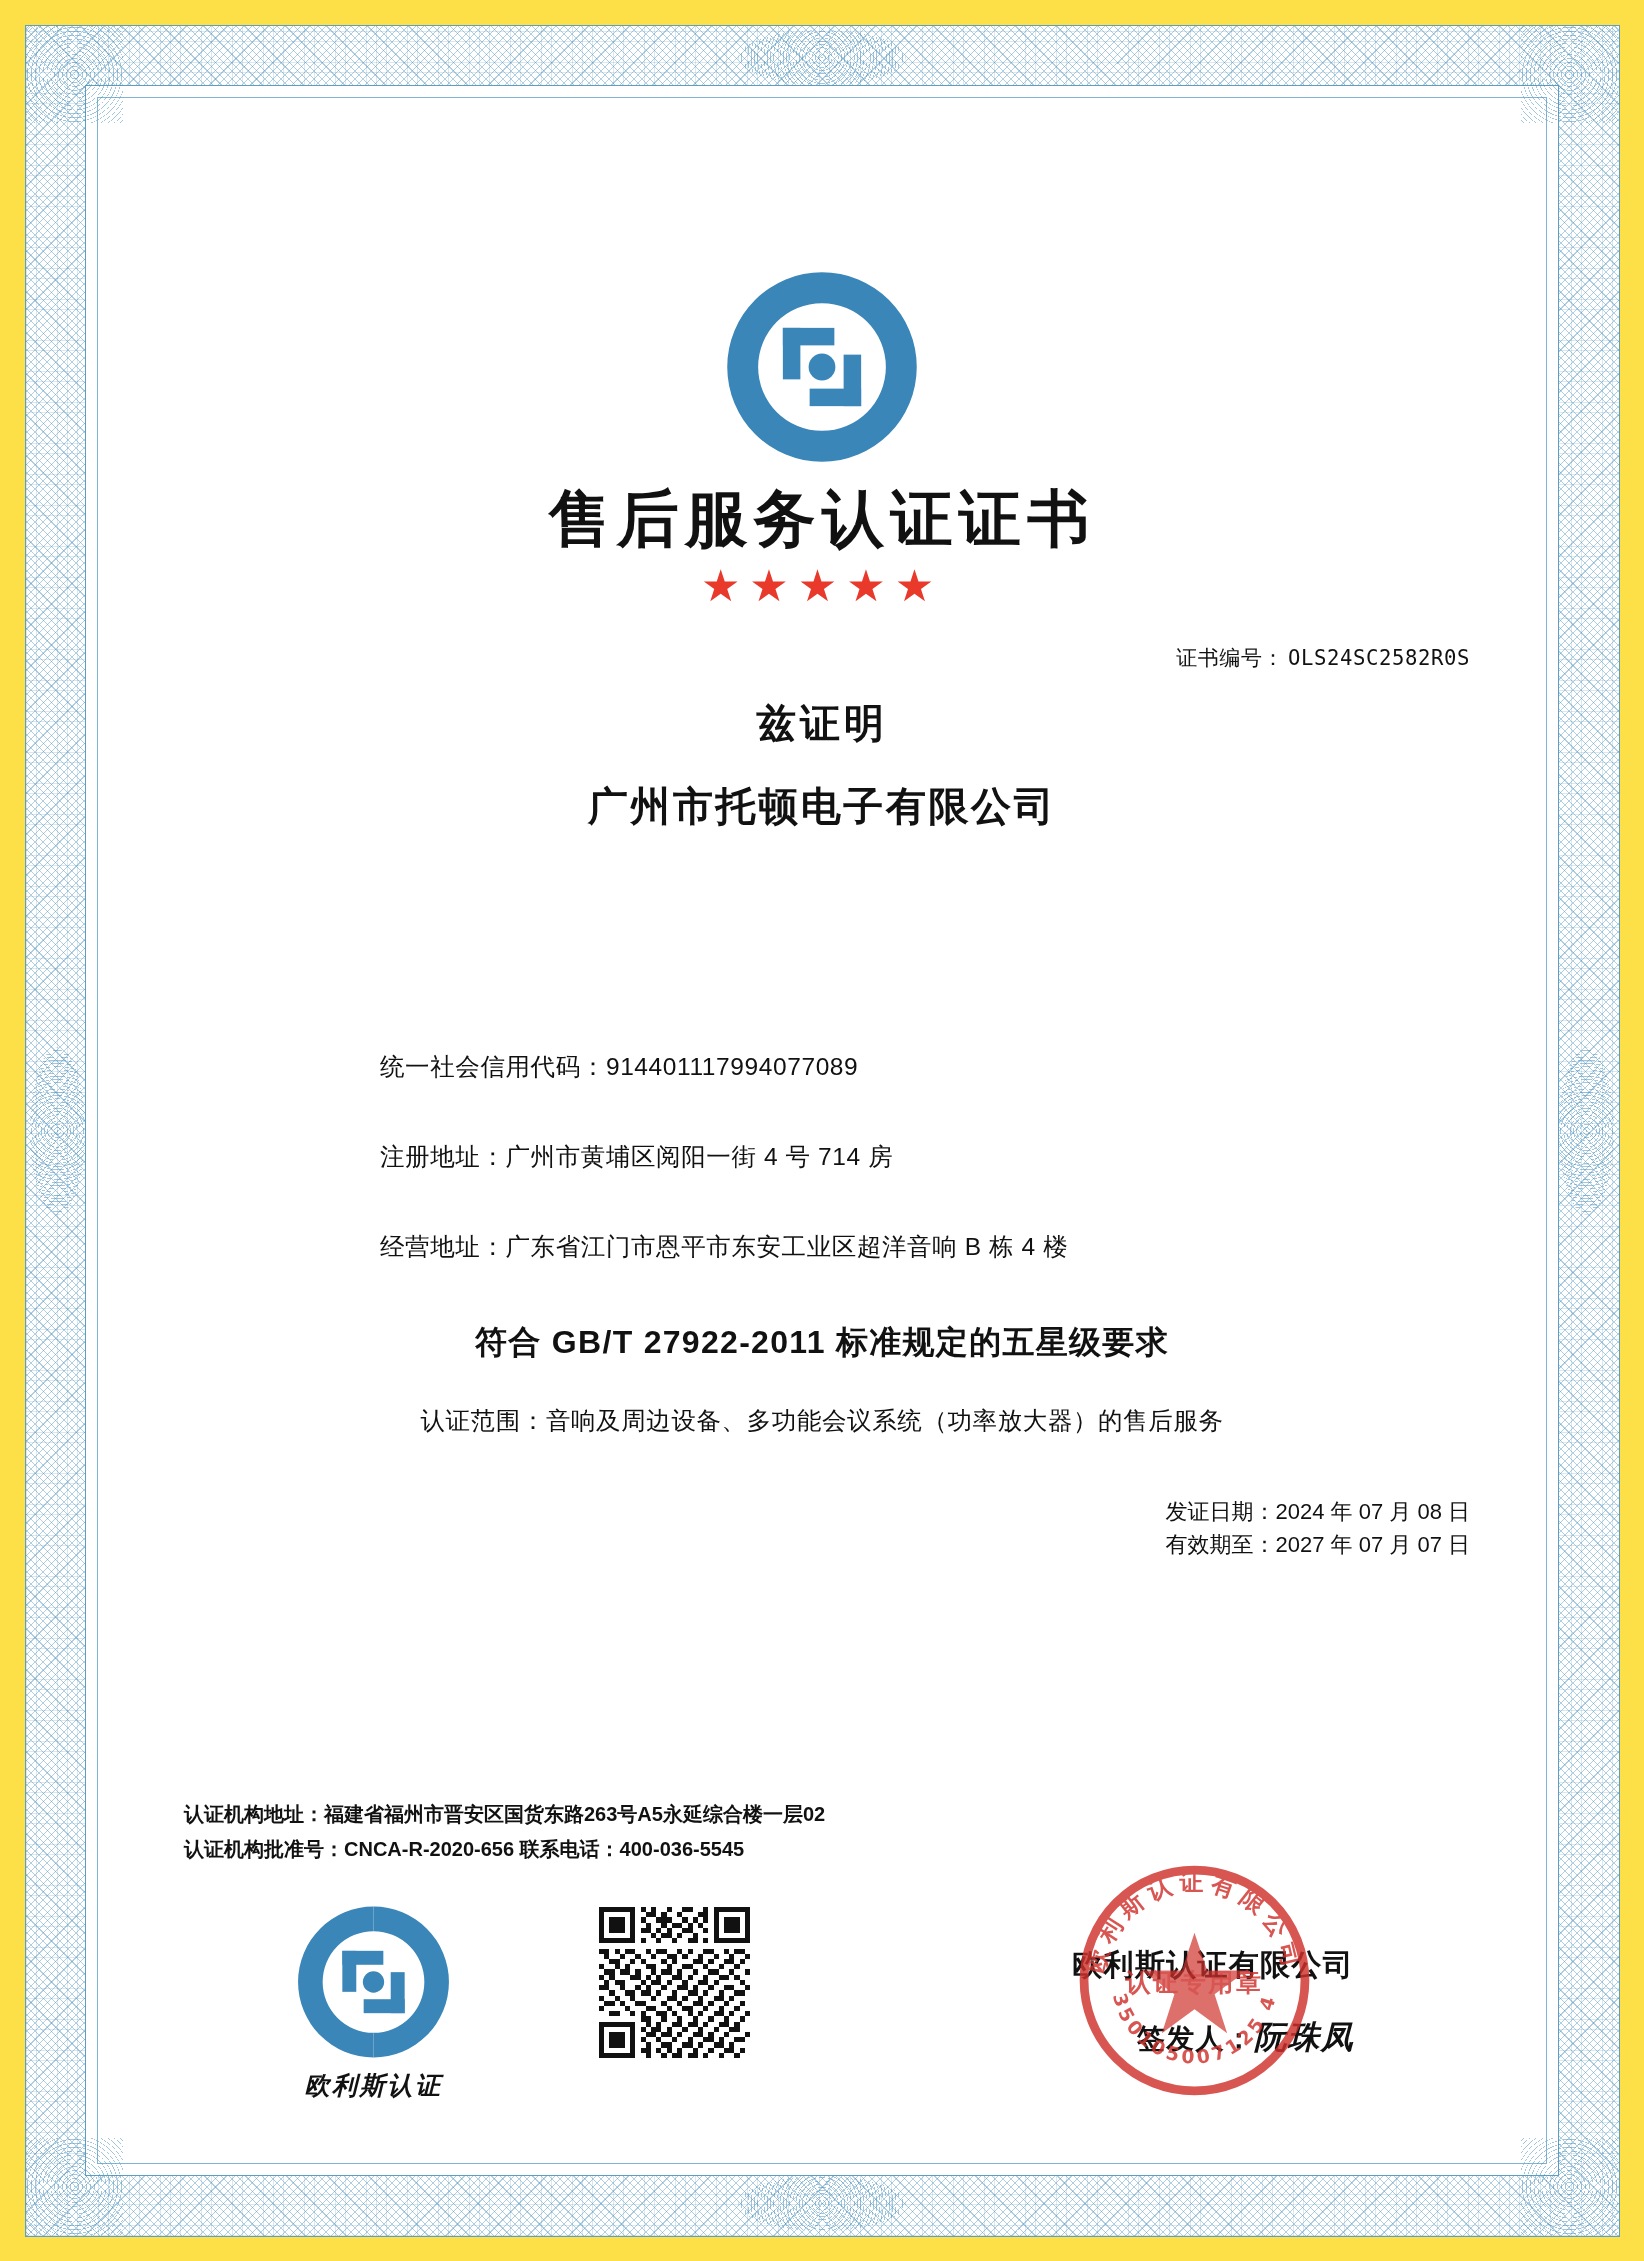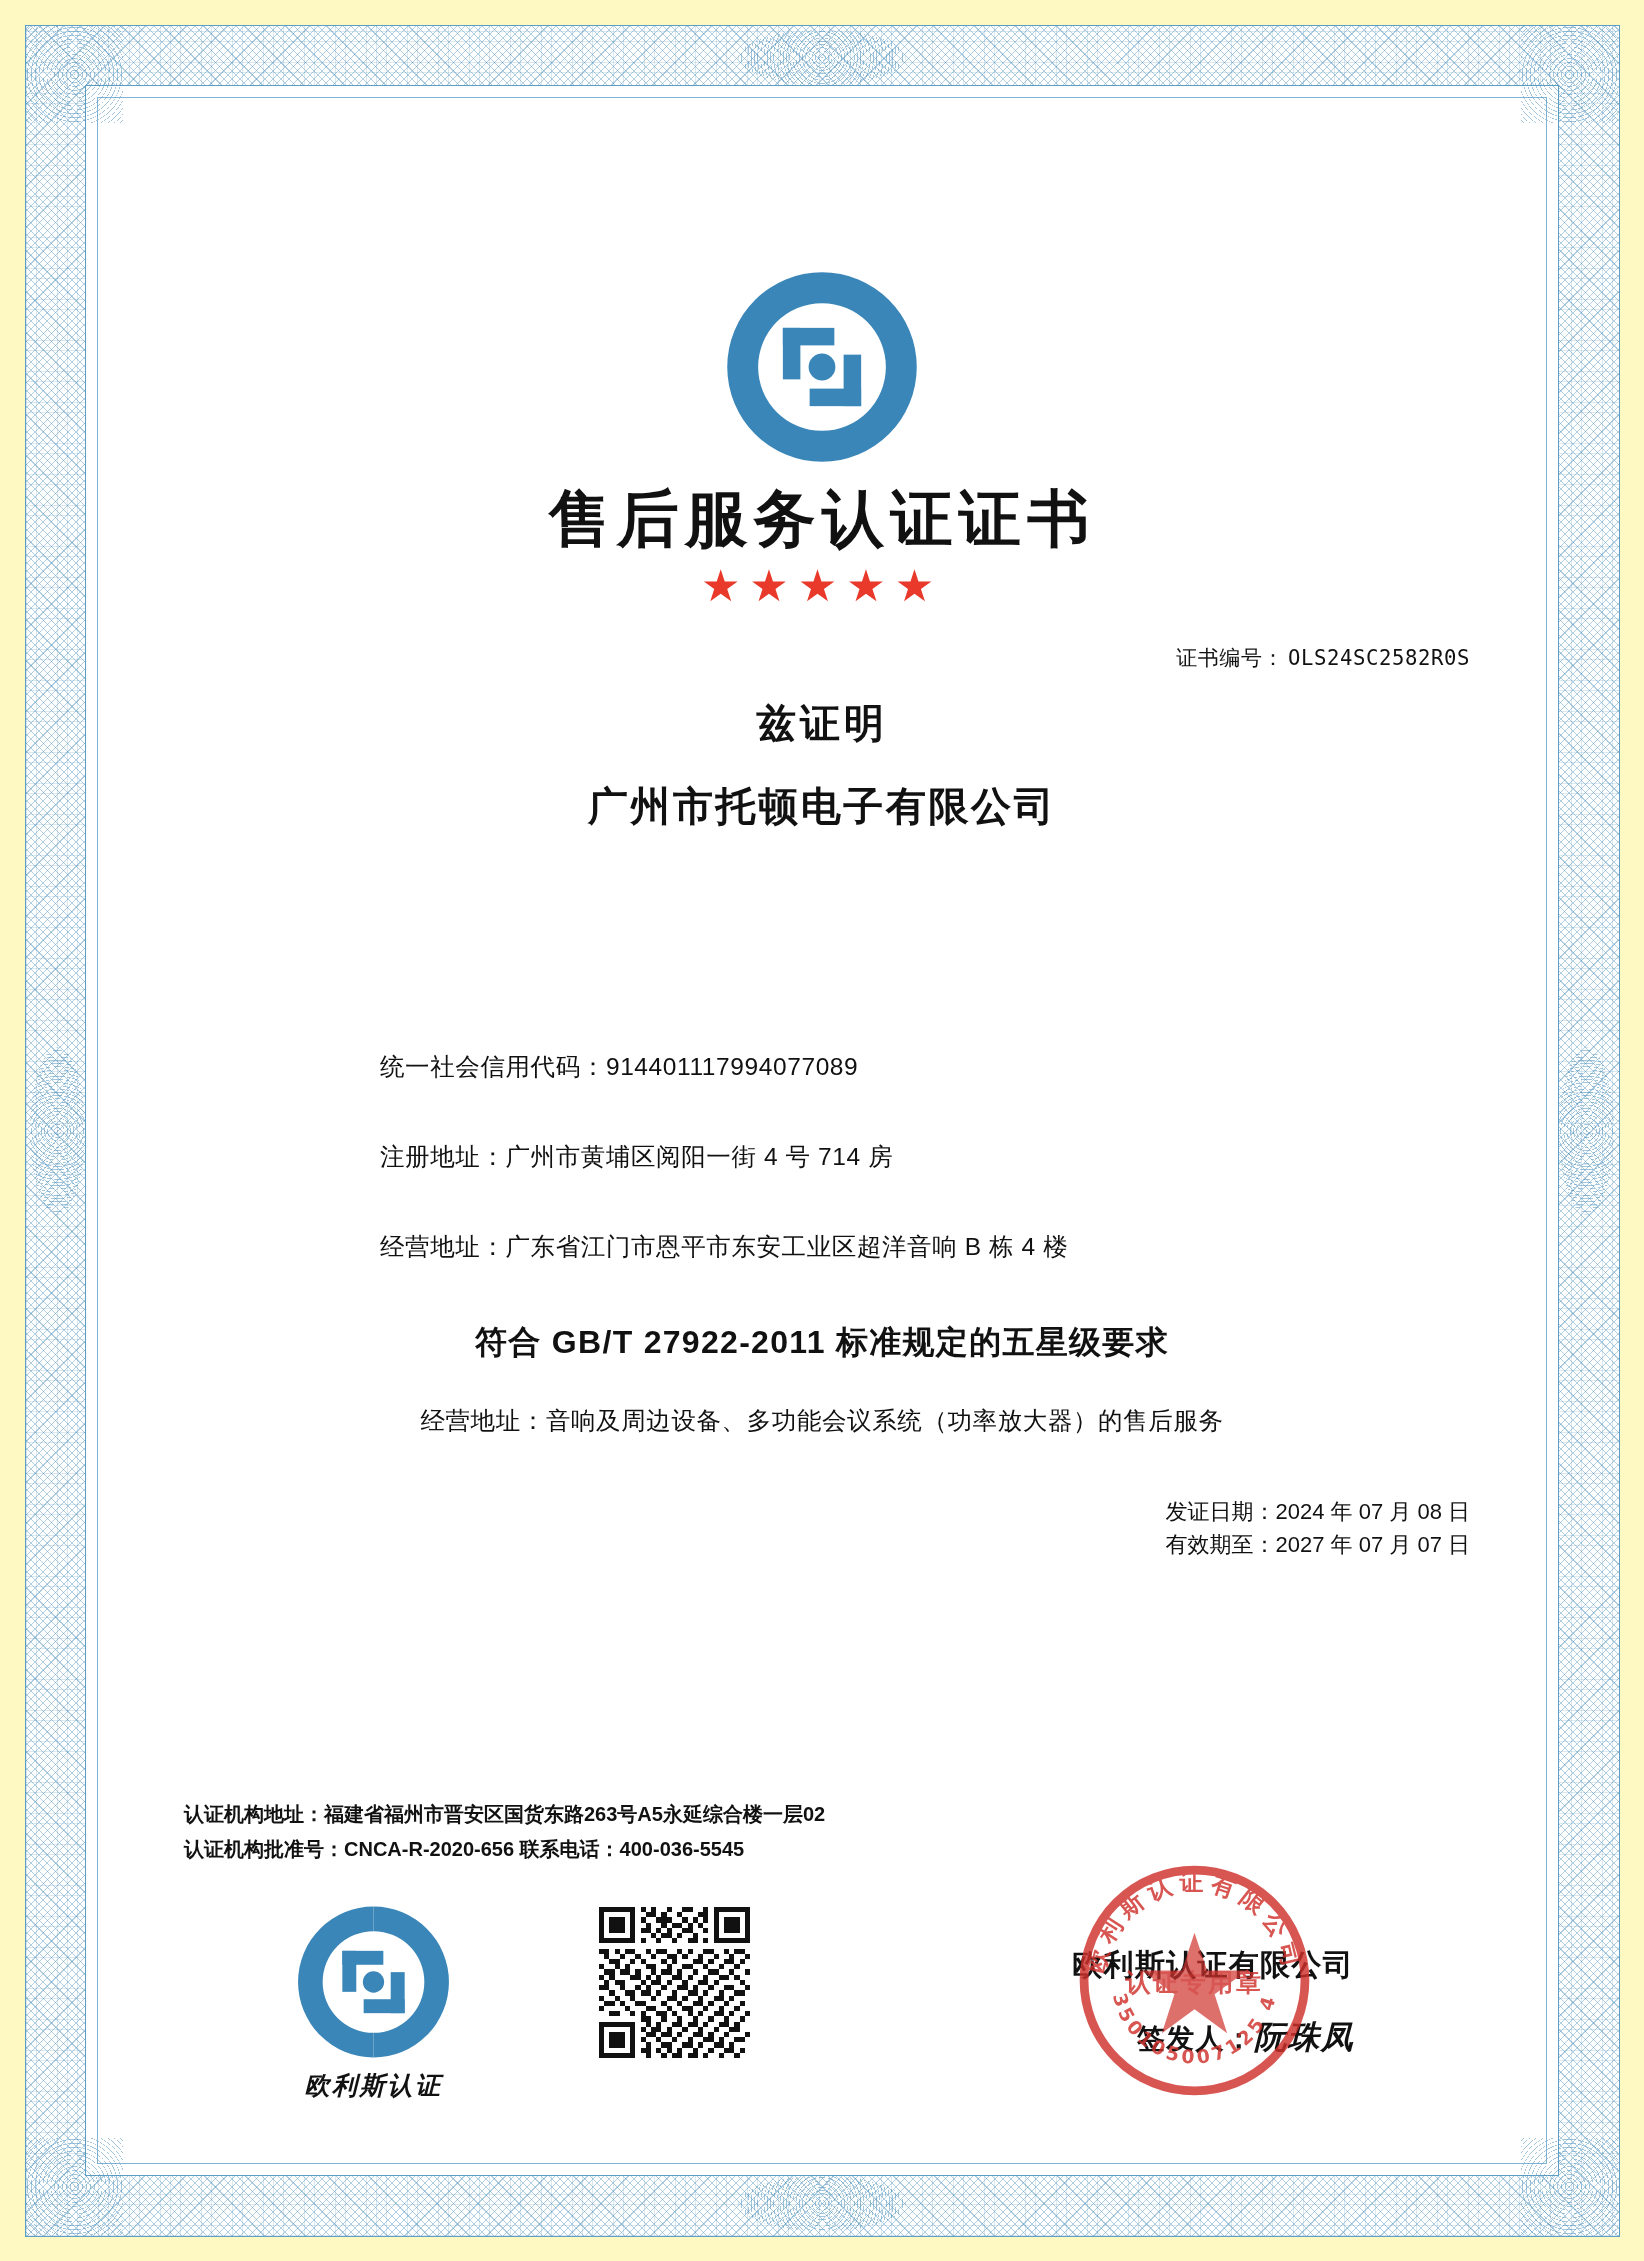--- a/index.html
+++ b/index.html
@@ -12,21 +12,21 @@
     height: 2261px;
     position: relative;
     font-family: "Liberation Sans", "DejaVu Sans", sans-serif;
     overflow: hidden;
   }
 
   
   .cert-page {
     position: absolute;
     inset: 0;
-    background: #fef9c3;
+    background: #fde047;
   }
   .guilloche-outer {
     position: absolute;
     left: 24.5px;
     top: 24.5px;
     right: 24.5px;
     bottom: 24.5px;
     border: 1.9px solid #5c9ec4;
     background:
       repeating-linear-gradient(45deg, rgba(70,140,185,0.42) 0 0.8px, rgba(255,255,255,0) 0.8px 5.8px),
@@ -333,21 +333,21 @@
     <div class="hereby">兹证明</div>
 
     <div class="company">广州市托顿电子有限公司</div>
 
     <div class="field field-1">统一社会信用代码：914401117994077089</div>
     <div class="field field-2">注册地址：广州市黄埔区阅阳一街 4 号 714 房</div>
     <div class="field field-3">经营地址：广东省江门市恩平市东安工业区超洋音响 B 栋 4 楼</div>
 
     <div class="standard">符合 GB/T 27922-2011 标准规定的五星级要求</div>
 
-    <div class="scope">经营地址：音响及周边设备、多功能会议系统（功率放大器）的售后服务</div>
+    <div class="scope">认证范围：音响及周边设备、多功能会议系统（功率放大器）的售后服务</div>
 
     <div class="dates">
       <div>发证日期：2024 年 07 月 08 日</div>
       <div>有效期至：2027 年 07 月 07 日</div>
     </div>
 
 
     <div class="org-info">
       <div class="line">认证机构地址：福建省福州市晋安区国货东路263号A5永延综合楼一层02</div>
       <div class="line">认证机构批准号：CNCA-R-2020-656   联系电话：400-036-5545</div>

